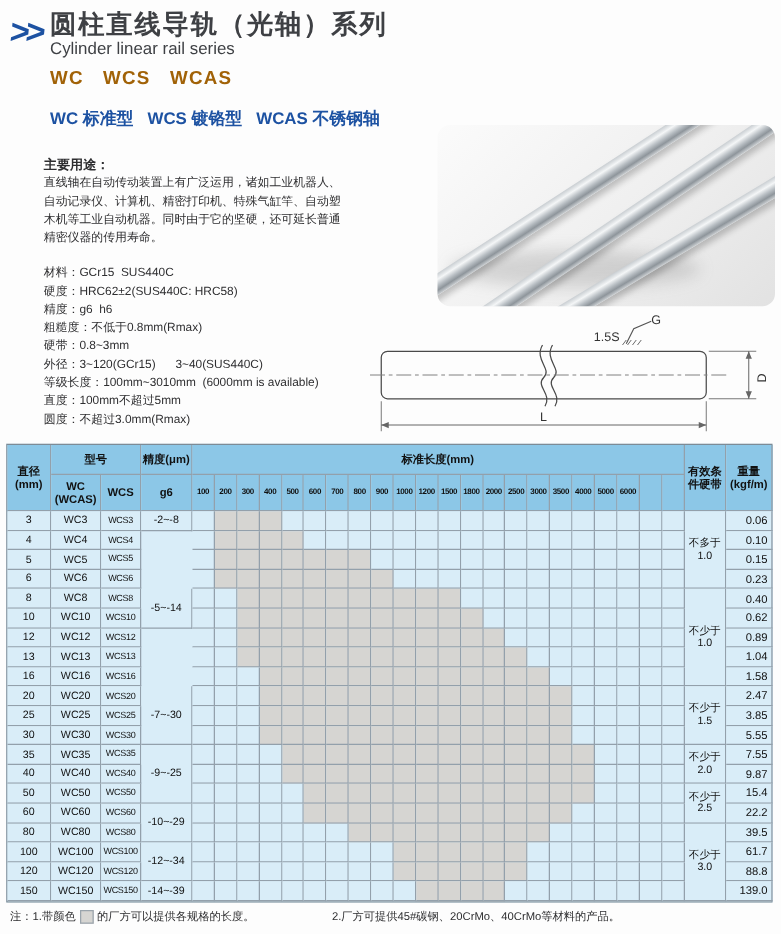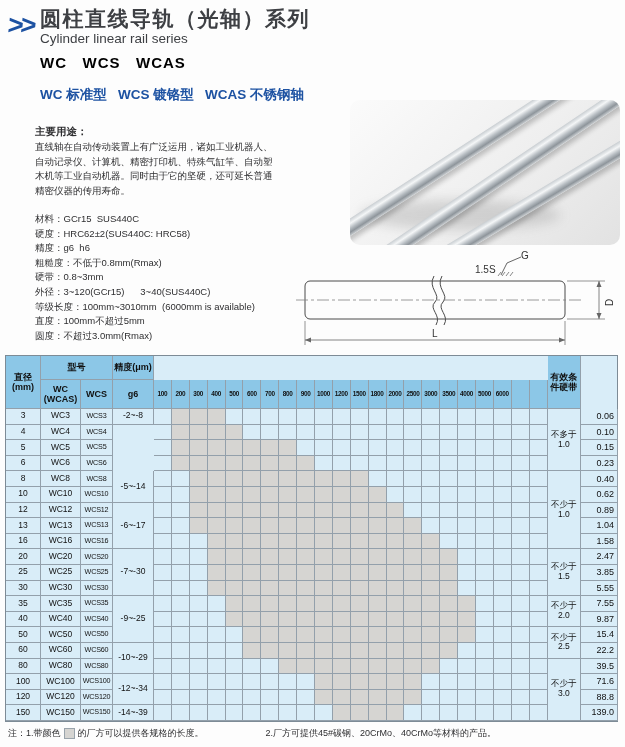--- a/index.html
+++ b/index.html
@@ -4,21 +4,21 @@
 <style>
   html,body{margin:0;padding:0;}
   body{width:625px;height:747px;position:relative;background:#fdfdfd;
        font-family:"Liberation Sans","DejaVu Sans",sans-serif;color:#2e2e30;overflow:hidden;}
   .abs{position:absolute;}
   
   .chevrons{left:8px;top:10px;font-size:27px;font-weight:900;color:#1d52a2;
             letter-spacing:-3px;transform:skewX(-6deg);}
   .title{left:40px;top:5px;font-size:21px;font-weight:bold;color:#3e4044;letter-spacing:1.5px;}
   .subtitle{left:40px;top:31px;font-size:13.5px;color:#3e4044;}
-  .models{left:40px;top:54px;font-size:15px;font-weight:bold;color:#000000;white-space:pre;letter-spacing:1px;}
+  .models{left:40px;top:54px;font-size:15px;font-weight:bold;color:#a16207;white-space:pre;letter-spacing:1px;}
   .types{left:40px;top:86px;font-size:13.5px;font-weight:bold;color:#1d52a2;white-space:pre;}
   
   .usage-head{left:35px;top:125px;font-size:10.5px;font-weight:bold;}
   .usage{left:35px;top:140px;font-size:9.5px;line-height:14.5px;white-space:pre;}
   .specs{left:35px;top:212px;font-size:9.5px;line-height:14.6px;white-space:pre;}
   
   .photo{left:350px;top:100px;width:270px;height:145px;border-radius:10px;overflow:hidden;
          background:linear-gradient(135deg,#fbfbfb 0%,#efefef 55%,#e2e2e2 100%);}
   .rod{position:absolute;height:15px;width:330px;border-radius:8px;
        background:linear-gradient(180deg,#c9ced2 0%,#f4f6f7 28%,#b9bfc4 55%,#8e959b 78%,#cdd1d4 100%);
@@ -104,22 +104,25 @@
   <path d="M12,95 l6,-2.5 l0,5 z M272,95 l-6,-2.5 l0,5 z" fill="#666"></path>
   <text x="139" y="92" font-size="10" fill="#333">L</text>
 </svg>
 </div>
 
 <div class="abs tbl" id="grid">
     <div class="c h" style="grid-area: 1 / 1 / span 2 / span 1;">直径
 (mm)</div>
     <div class="c h" style="grid-area: 1 / 2 / span 1 / span 2;">型号</div>
     <div class="c h" style="grid-area: 1 / 4 / span 1 / span 1;">精度(μm)</div>
+    <div class="c h" style="grid-area: 1 / 5 / span 1 / span 22;">标准长度(mm)</div>
     <div class="c h" style="grid-area: 1 / 27 / span 2 / span 1;">有效条
 件硬带</div>
+    <div class="c h" style="grid-area: 1 / 28 / span 2 / span 1;">重量
+(kgf/m)</div>
     <div class="c h" style="grid-area: 2 / 2 / span 1 / span 1;">WC
 (WCAS)</div>
     <div class="c h" style="grid-area: 2 / 3 / span 1 / span 1;">WCS</div>
     <div class="c h" style="grid-area: 2 / 4 / span 1 / span 1;">g6</div>
     <div class="c h len" style="grid-area: 2 / 5 / span 1 / span 1;">100</div>
     <div class="c h len" style="grid-area: 2 / 6 / span 1 / span 1;">200</div>
     <div class="c h len" style="grid-area: 2 / 7 / span 1 / span 1;">300</div>
     <div class="c h len" style="grid-area: 2 / 8 / span 1 / span 1;">400</div>
     <div class="c h len" style="grid-area: 2 / 9 / span 1 / span 1;">500</div>
     <div class="c h len" style="grid-area: 2 / 10 / span 1 / span 1;">600</div>
@@ -297,21 +300,20 @@
     <div class="c blue" style="grid-area: 8 / 21 / span 1 / span 1;"></div>
     <div class="c blue" style="grid-area: 8 / 22 / span 1 / span 1;"></div>
     <div class="c blue" style="grid-area: 8 / 23 / span 1 / span 1;"></div>
     <div class="c blue" style="grid-area: 8 / 24 / span 1 / span 1;"></div>
     <div class="c blue" style="grid-area: 8 / 25 / span 1 / span 1;"></div>
     <div class="c blue" style="grid-area: 8 / 26 / span 1 / span 1;"></div>
     <div class="c blue wt" style="grid-area: 8 / 28 / span 1 / span 1;">0.62</div>
     <div class="c blue" style="grid-area: 9 / 1 / span 1 / span 1;">12</div>
     <div class="c blue" style="grid-area: 9 / 2 / span 1 / span 1; text-align: center;">WC12</div>
     <div class="c blue wcs" style="grid-area: 9 / 3 / span 1 / span 1;">WCS12</div>
-    <div class="c blue" style="grid-area: 9 / 4 / span 3 / span 1;">-6~-17</div>
     <div class="c blue" style="grid-area: 9 / 5 / span 1 / span 1;"></div>
     <div class="c blue" style="grid-area: 9 / 6 / span 1 / span 1;"></div>
     <div class="c gray" style="grid-area: 9 / 7 / span 1 / span 1;"></div>
     <div class="c gray" style="grid-area: 9 / 8 / span 1 / span 1;"></div>
     <div class="c gray" style="grid-area: 9 / 9 / span 1 / span 1;"></div>
     <div class="c gray" style="grid-area: 9 / 10 / span 1 / span 1;"></div>
     <div class="c gray" style="grid-area: 9 / 11 / span 1 / span 1;"></div>
     <div class="c gray" style="grid-area: 9 / 12 / span 1 / span 1;"></div>
     <div class="c gray" style="grid-area: 9 / 13 / span 1 / span 1;"></div>
     <div class="c gray" style="grid-area: 9 / 14 / span 1 / span 1;"></div>
@@ -618,21 +620,21 @@
     <div class="c gray" style="grid-area: 20 / 17 / span 1 / span 1;"></div>
     <div class="c gray" style="grid-area: 20 / 18 / span 1 / span 1;"></div>
     <div class="c gray" style="grid-area: 20 / 19 / span 1 / span 1;"></div>
     <div class="c blue" style="grid-area: 20 / 20 / span 1 / span 1;"></div>
     <div class="c blue" style="grid-area: 20 / 21 / span 1 / span 1;"></div>
     <div class="c blue" style="grid-area: 20 / 22 / span 1 / span 1;"></div>
     <div class="c blue" style="grid-area: 20 / 23 / span 1 / span 1;"></div>
     <div class="c blue" style="grid-area: 20 / 24 / span 1 / span 1;"></div>
     <div class="c blue" style="grid-area: 20 / 25 / span 1 / span 1;"></div>
     <div class="c blue" style="grid-area: 20 / 26 / span 1 / span 1;"></div>
-    <div class="c blue wt" style="grid-area: 20 / 28 / span 1 / span 1;">71.6</div>
+    <div class="c blue wt" style="grid-area: 20 / 28 / span 1 / span 1;">61.7</div>
     <div class="c blue" style="grid-area: 21 / 1 / span 1 / span 1;">120</div>
     <div class="c blue" style="grid-area: 21 / 2 / span 1 / span 1;">WC120</div>
     <div class="c blue wcs" style="grid-area: 21 / 3 / span 1 / span 1;">WCS120</div>
     <div class="c blue" style="grid-area: 21 / 5 / span 1 / span 1;"></div>
     <div class="c blue" style="grid-area: 21 / 6 / span 1 / span 1;"></div>
     <div class="c blue" style="grid-area: 21 / 7 / span 1 / span 1;"></div>
     <div class="c blue" style="grid-area: 21 / 8 / span 1 / span 1;"></div>
     <div class="c blue" style="grid-area: 21 / 9 / span 1 / span 1;"></div>
     <div class="c blue" style="grid-area: 21 / 10 / span 1 / span 1;"></div>
     <div class="c blue" style="grid-area: 21 / 11 / span 1 / span 1;"></div>

